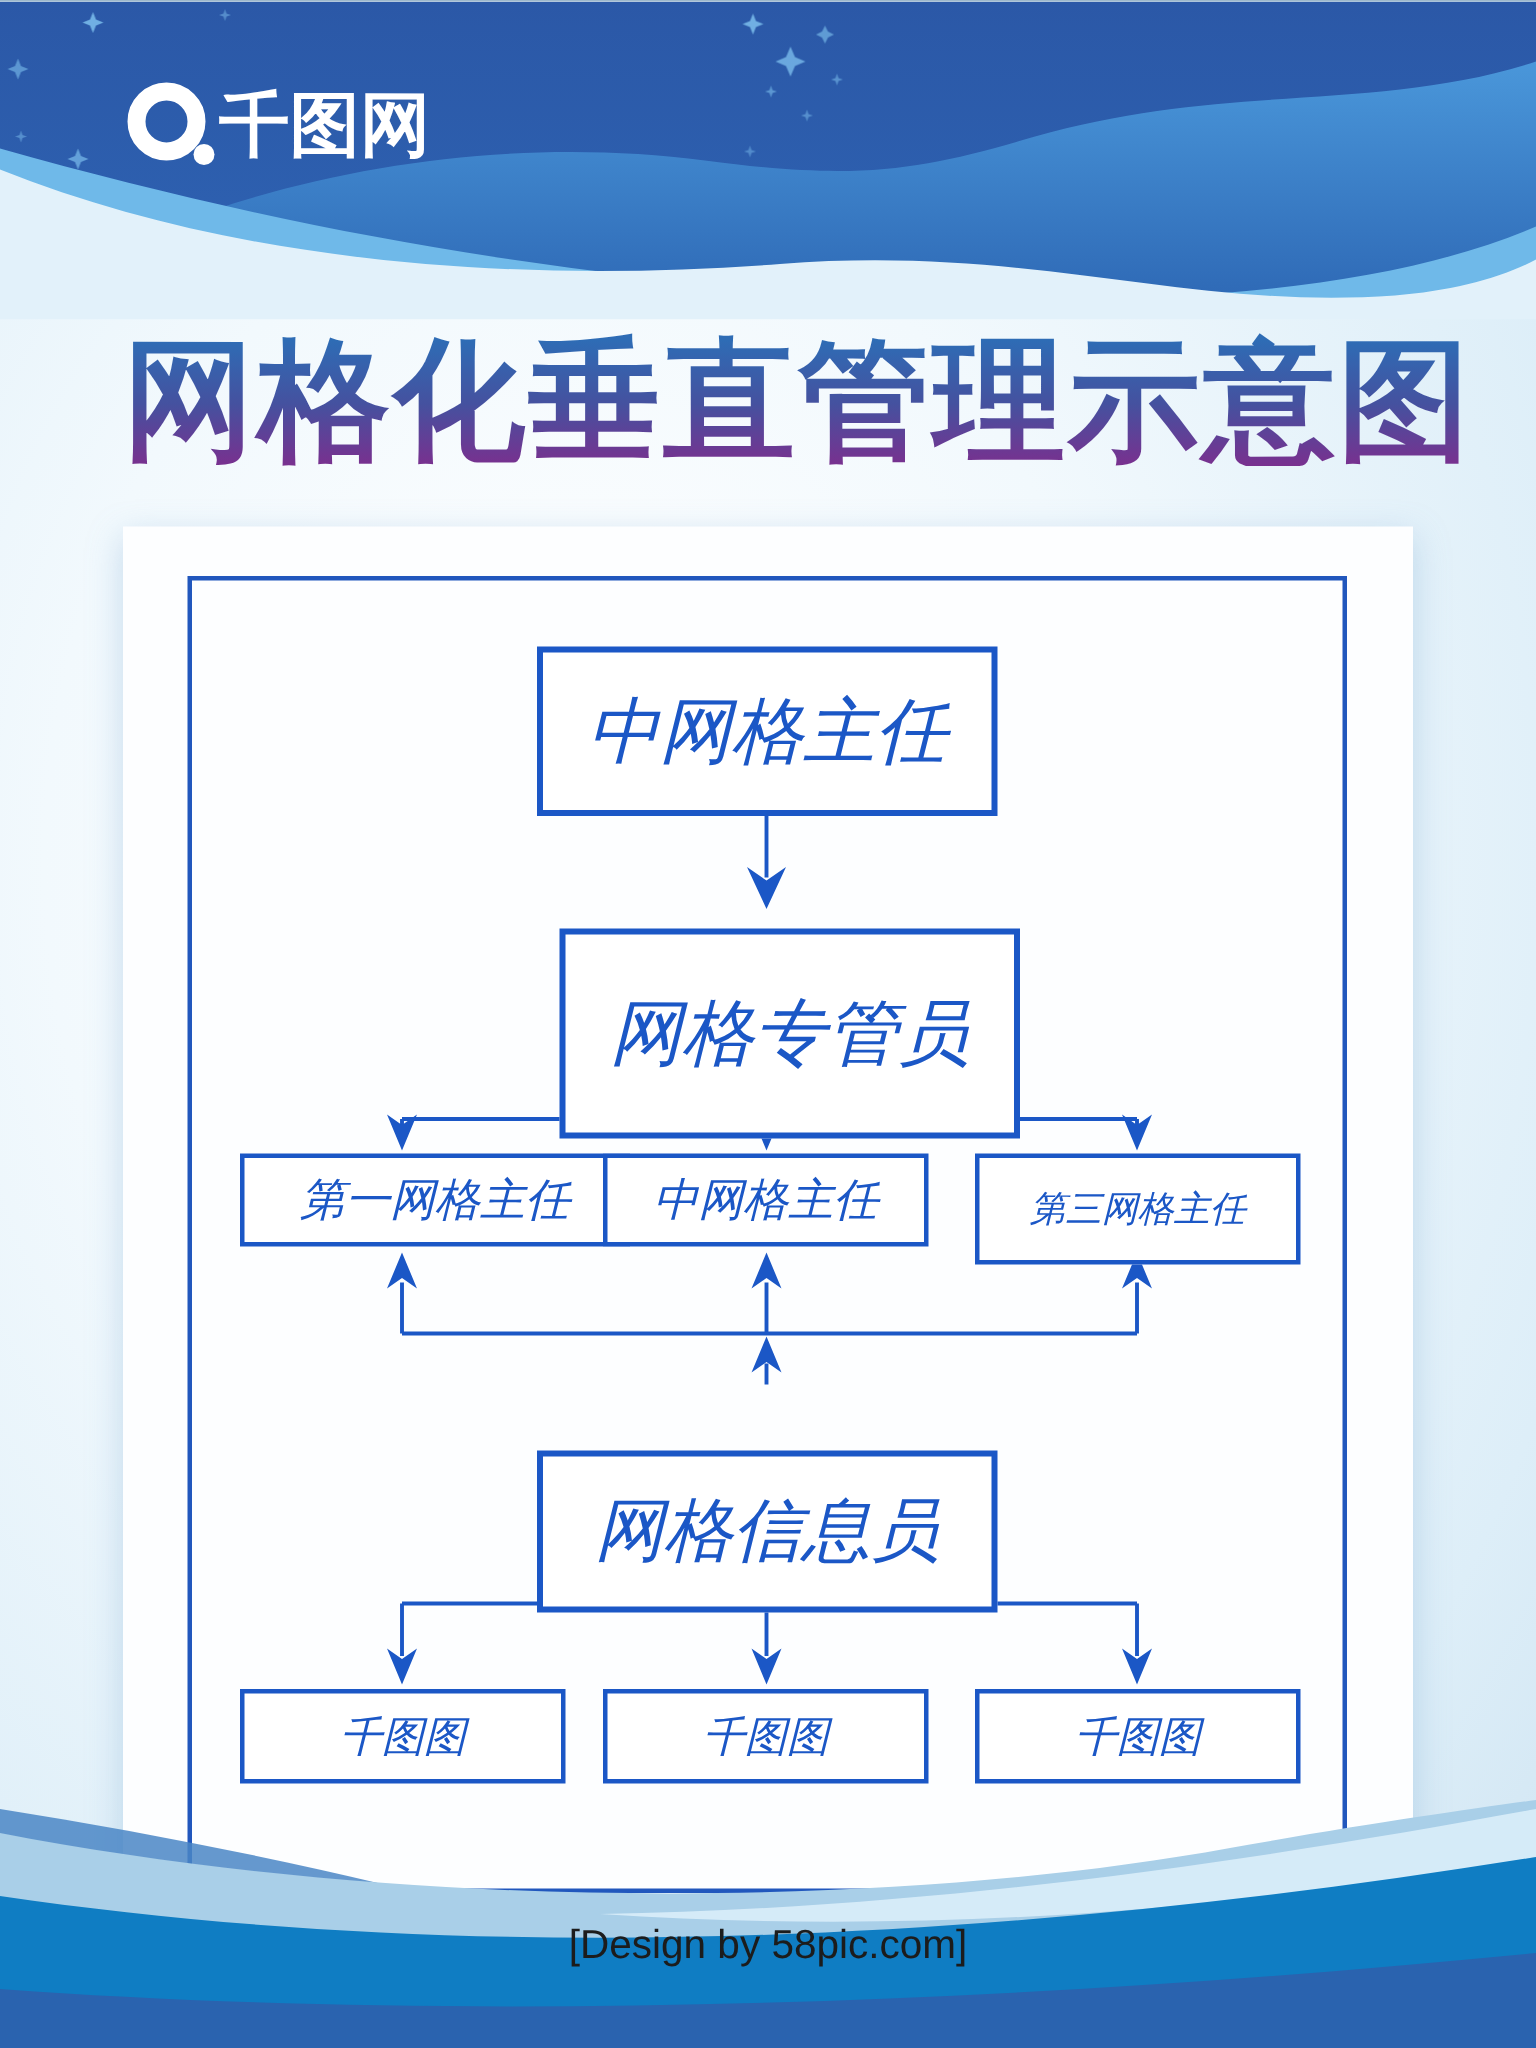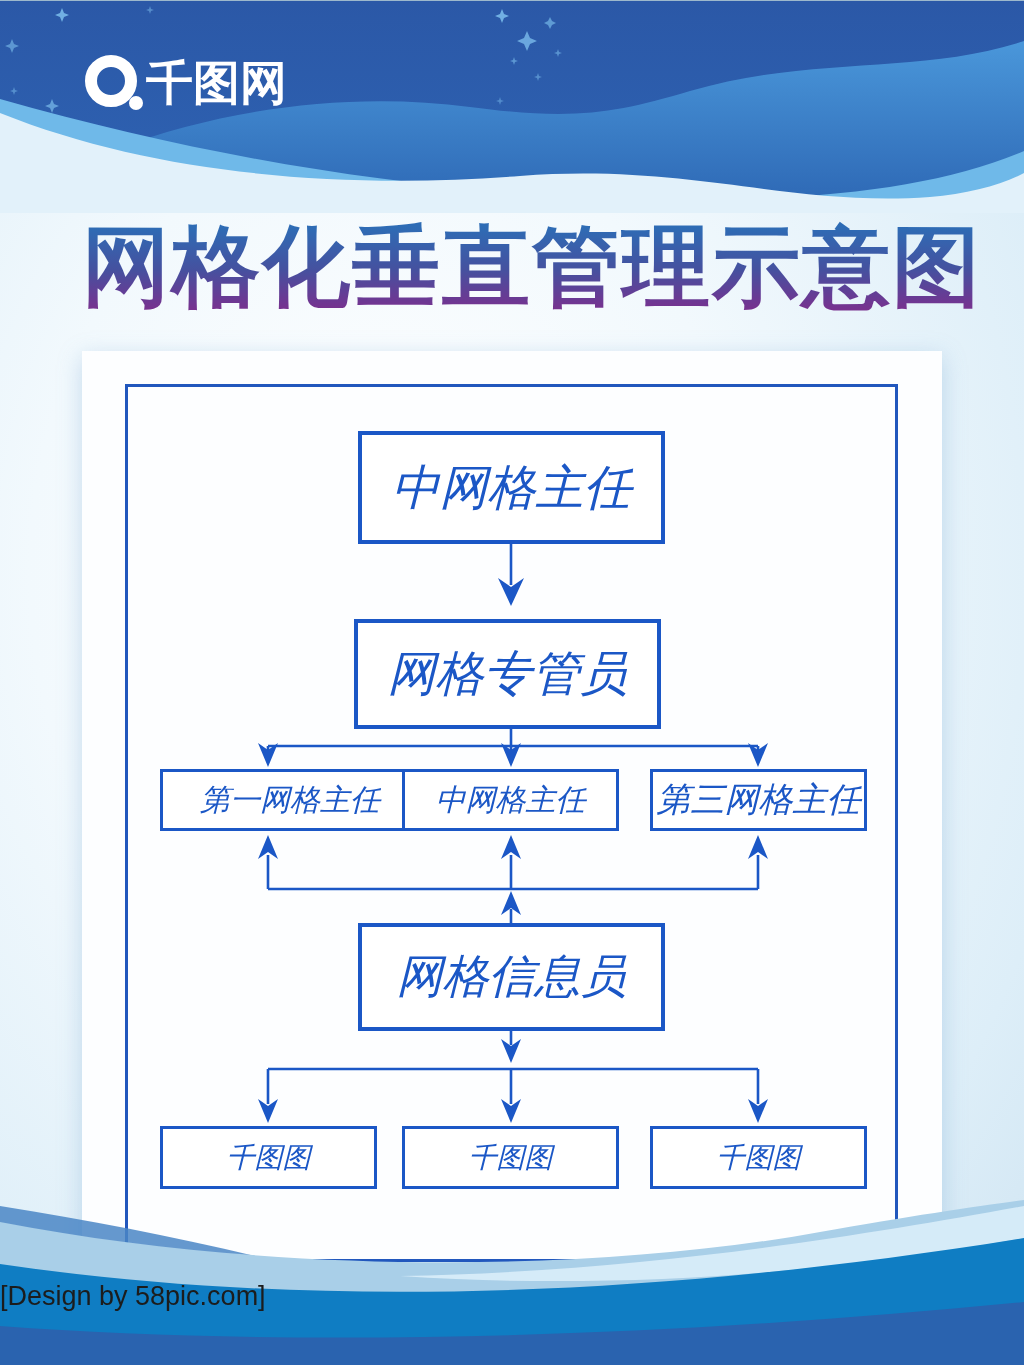--- a/index.html
+++ b/index.html
@@ -30,39 +30,39 @@
     border:3px solid #2157bd;background:transparent;
   }
   
   .fbox{
     position:absolute;display:flex;align-items:center;justify-content:center;
     background:#ffffff;color:#1b57c6;border:4px solid #1b57c6;
     font-weight:normal;white-space:nowrap;box-sizing:border-box;font-style:italic;
   }
   .fbox.small{border-width:3px;}
   .b-root   {left:358px;top:430px;width:307px;height:113px;font-size:48px;}
-  .b-manager{left:354px;top:618px;width:307px;height:110px;font-size:48px;}
+  .b-manager{left:373px;top:618px;width:307px;height:140px;font-size:48px;}
   .b-dir1{left:160px;top:768px;width:260px;height:62px;font-size:30px;}
   .b-dir2{left:402px;top:768px;width:217px;height:62px;font-size:30px;}
-  .b-dir3{left:650px;top:768px;width:217px;height:62px;font-size:34px;}
-  .b-info{left:358px;top:922px;width:307px;height:108px;font-size:46px;text-align:right;}
+  .b-dir3{left:650px;top:768px;width:217px;height:74px;font-size:24px;}
+  .b-info{left:358px;top:966px;width:307px;height:108px;font-size:46px;text-align:right;}
   .b-leaf1{left:160px;top:1125px;width:217px;height:63px;font-size:28px;}
   .b-leaf2{left:402px;top:1125px;width:217px;height:63px;font-size:28px;}
   .b-leaf3{left:650px;top:1125px;width:217px;height:63px;font-size:28px;}
   .connector-svg{position:absolute;left:0;top:0;pointer-events:none;}
   
   .watermark{
     position:absolute;left:396px;top:636px;width:240px;
     font-size:76px;color:rgba(120,120,120,.16);letter-spacing:4px;
     pointer-events:none;white-space:nowrap;
   }
   
   .footer-svg{position:absolute;left:0;top:1175px;}
   .footer-credit{
-    position:absolute;left:0;top:1280px;width:1024px;text-align:left;
+    position:absolute;left:0;top:1280px;width:1024px;text-align:center;
     font-size:27px;color:#1c1c1c;font-family:"Liberation Sans",sans-serif;
   }
 </style>
 </head>
 <body>
 
 <div class="page">
 
   <svg class="header-svg" width="1024" height="212" viewBox="0 0 1024 212">
     <defs>

